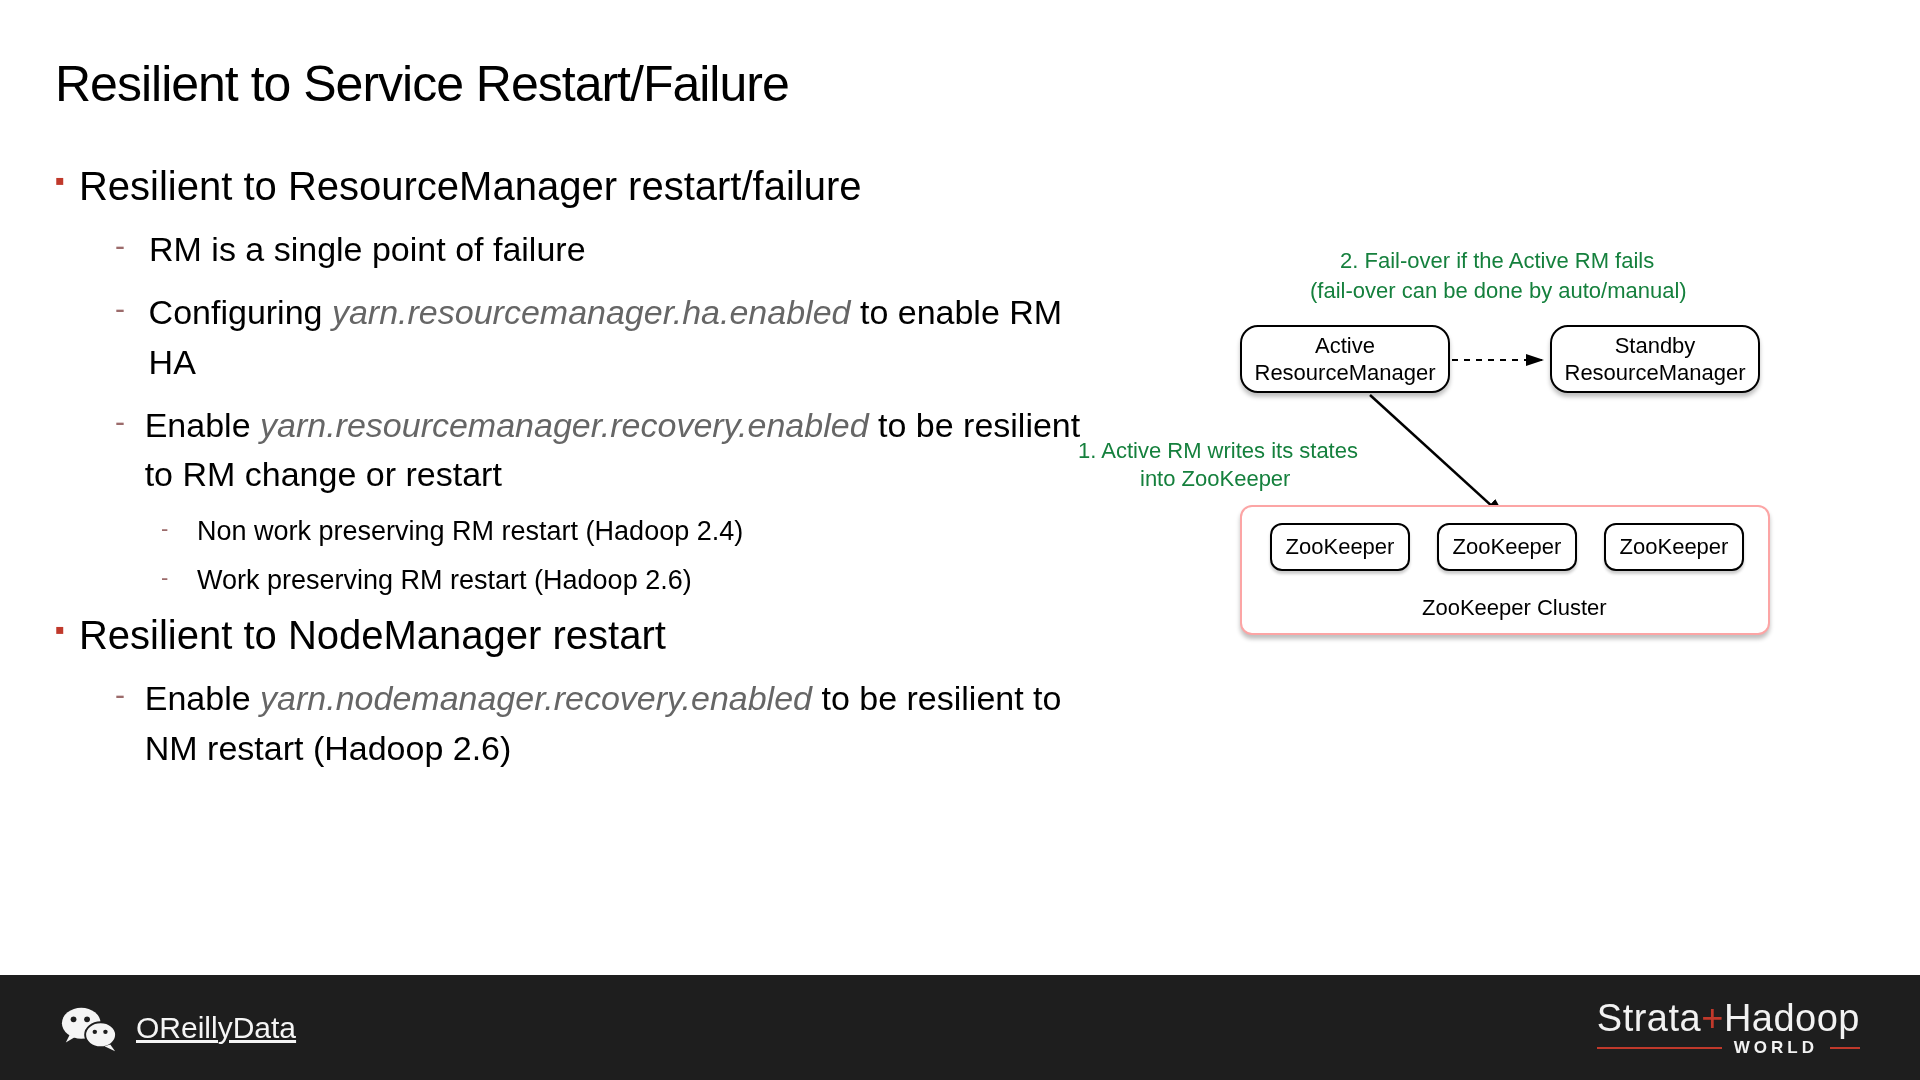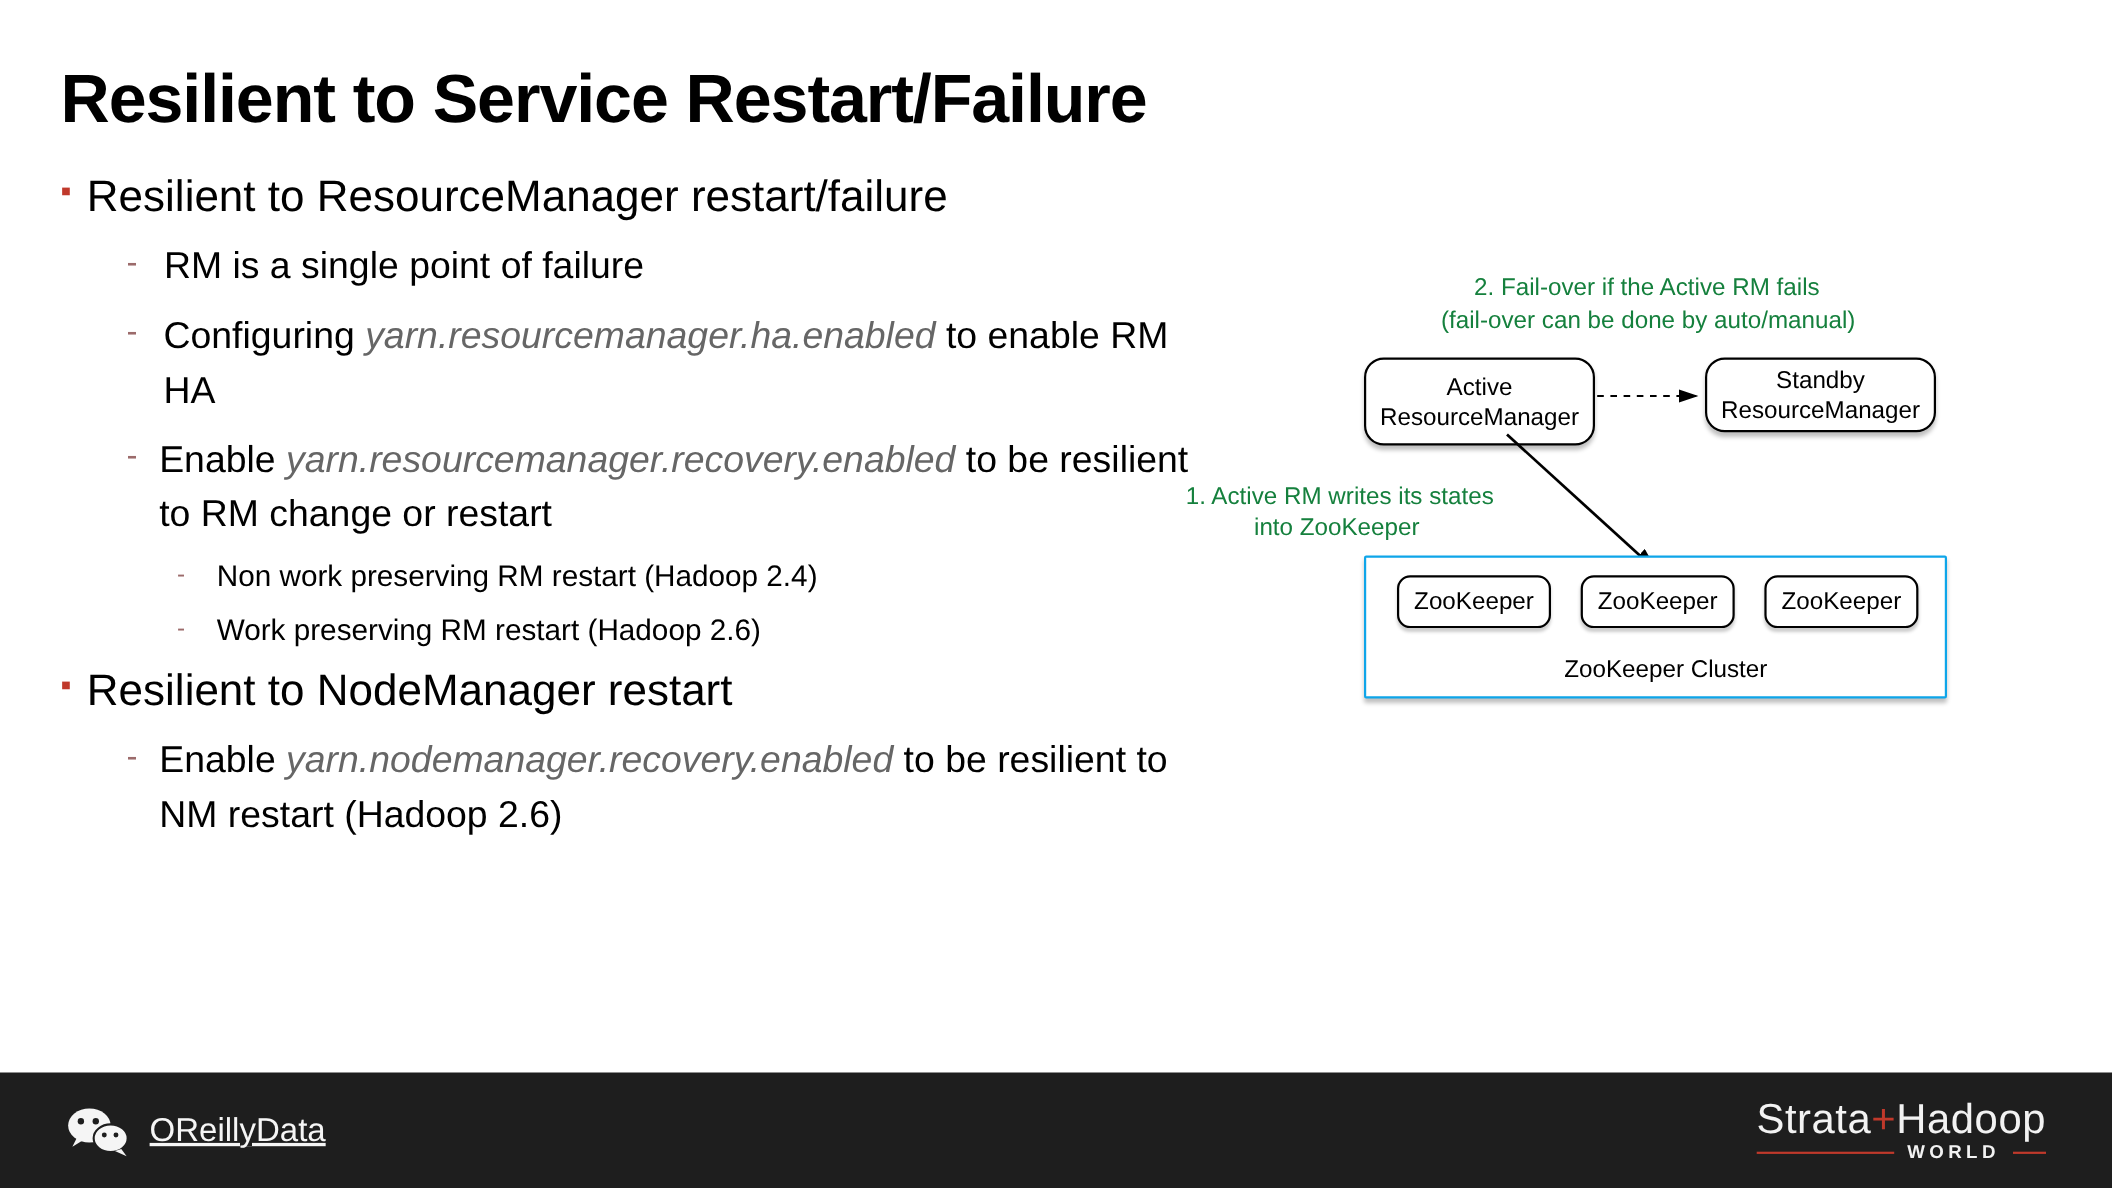--- a/index.html
+++ b/index.html
@@ -11,23 +11,23 @@
     color: #000;
     position: relative;
     overflow: hidden;
   }
   .slide {
     padding: 55px 55px 0 55px;
     height: 975px;
     position: relative;
   }
   h1 {
-    font-size: 62px;
-    font-weight: 700;
-    margin-bottom: 28px;
+    font-size: 50px;
+    font-weight: 400;
+    margin-bottom: 48px;
     letter-spacing: -1px;
   }
   .content {
     display: flex;
   }
   .text-col {
     width: 1040px;
   }
   .bullet-l1 {
     display: flex;
@@ -104,22 +104,22 @@
     box-shadow: 0 4px 4px rgba(0,0,0,0.25);
     display: flex;
     align-items: center;
     justify-content: center;
     text-align: center;
     font-size: 22px;
     line-height: 1.25;
   }
   .zk-cluster {
     position: absolute;
-    border: 2px solid #0ea5e9;
-    border-radius: 2px;
+    border: 2px solid #fca5a5;
+    border-radius: 12px;
     background: #fff;
     box-shadow: 0 4px 4px rgba(0,0,0,0.25);
   }
   .zk-node {
     position: absolute;
     border: 2px solid #000;
     border-radius: 12px;
     background: #fff;
     box-shadow: 0 3px 3px rgba(0,0,0,0.2);
     display: flex;
@@ -243,21 +243,21 @@
         </span>
       </div>
 
     </div>
   </div>
 
   <div class="diagram">
     <div class="dlabel" style="top:-2px; left:270px;">2. Fail-over if the Active RM fails</div>
     <div class="dlabel" style="top:28px; left:240px;">(fail-over can be done by auto/manual)</div>
 
-    <div class="node" style="top:75px; left:170px; width:210px; height:80px; white-space:pre-line;">Active
+    <div class="node" style="top:75px; left:170px; width:210px; height:68px; white-space:pre-line;">Active
 ResourceManager</div>
     <div class="node" style="top:75px; left:480px; width:210px; height:68px; white-space:pre-line;">Standby
 ResourceManager</div>
 
     <svg style="position:absolute; top:95px; left:380px;" width="100" height="30">
       <defs>
           <marker id="ah1" markerWidth="10" markerHeight="10" refX="8" refY="3" orient="auto">
             <path d="M0,0 L9,3 L0,6 Z" fill="#000"></path>
           </marker>
         </defs>

